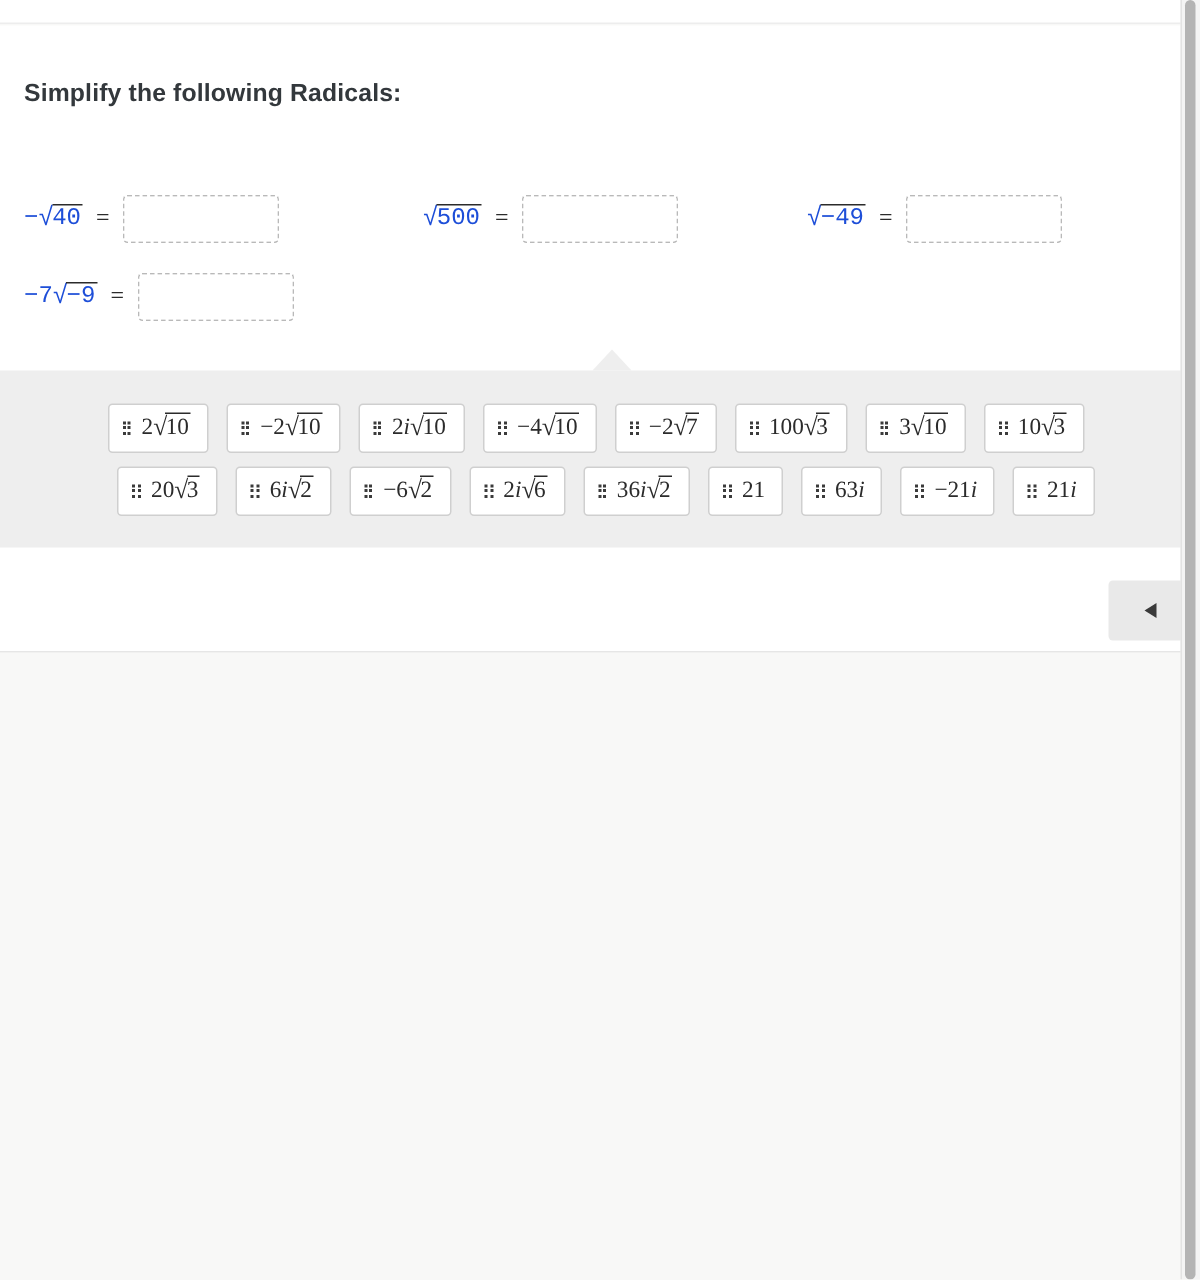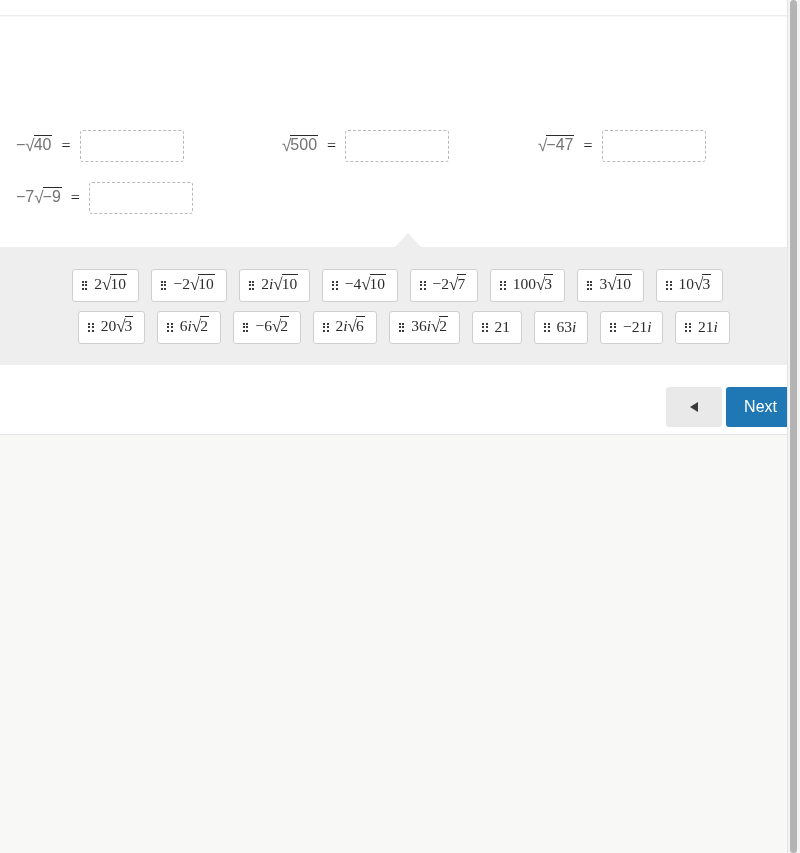--- a/index.html
+++ b/index.html
@@ -37,22 +37,22 @@
   .prompt {
     position: absolute; left: 16px; top: 36px;
     font-size: 16.5px;
     font-weight: bold;
     color: #33383c;
     letter-spacing: 0.1px;
   }
 
   
   .math {
-    font-family: Liberation Sans, sans-serif;
-    color: #737373;
+    font-family: Liberation Mono, monospace;
+    color: #1d4ed8;
     font-size: 16px;
     white-space: nowrap;
   }
   .math i, .math .it {
     font-style: italic;
   }
   
   .rad { display: inline-block; white-space: nowrap; }
   .rad > .sr { font-size: 17px; vertical-align: -0.07em; }
   .rad > .rcd {
@@ -187,33 +187,34 @@
 </style>
 </head>
 <body>
 
 <div id="page">
 
   <div class="top-strip"></div>
 
   <div class="card">
 
+    <div class="prompt">Simplify the following Radicals:</div>
 
     <div class="eq" id="eq1">
         <span class="math lhs">−<span class="rad"><span class="sr">√</span><span class="rcd">40</span></span></span>
         <span class="eqsign">=</span>
         <div class="blank"></div>
       </div>
     <div class="eq" id="eq2">
         <span class="math lhs"><span class="rad"><span class="sr">√</span><span class="rcd">500</span></span></span>
         <span class="eqsign">=</span>
         <div class="blank"></div>
       </div>
     <div class="eq" id="eq3">
-        <span class="math lhs"><span class="rad"><span class="sr">√</span><span class="rcd">−47</span></span></span>
+        <span class="math lhs"><span class="rad"><span class="sr">√</span><span class="rcd">−49</span></span></span>
         <span class="eqsign">=</span>
         <div class="blank"></div>
       </div>
     <div class="eq" id="eq4">
         <span class="math lhs">−7<span class="rad"><span class="sr">√</span><span class="rcd">−9</span></span></span>
         <span class="eqsign">=</span>
         <div class="blank"></div>
       </div>
 
     <div class="bank-caret"></div>
@@ -409,23 +410,20 @@
             </span>
             <span class="label math">21<span class="it">i</span></span>
           </div>
         </div>
     </div>
 
     <div class="nav">
       <button class="btn-prev">
         <span class="tri"></span>
       </button>
-      <button class="btn-next">
-        <span>Next</span>
-      </button>
     </div>
 
   </div>
 
   <div class="scroll-track">
     <div class="scroll-thumb"></div>
   </div>
 
 </div>
 

